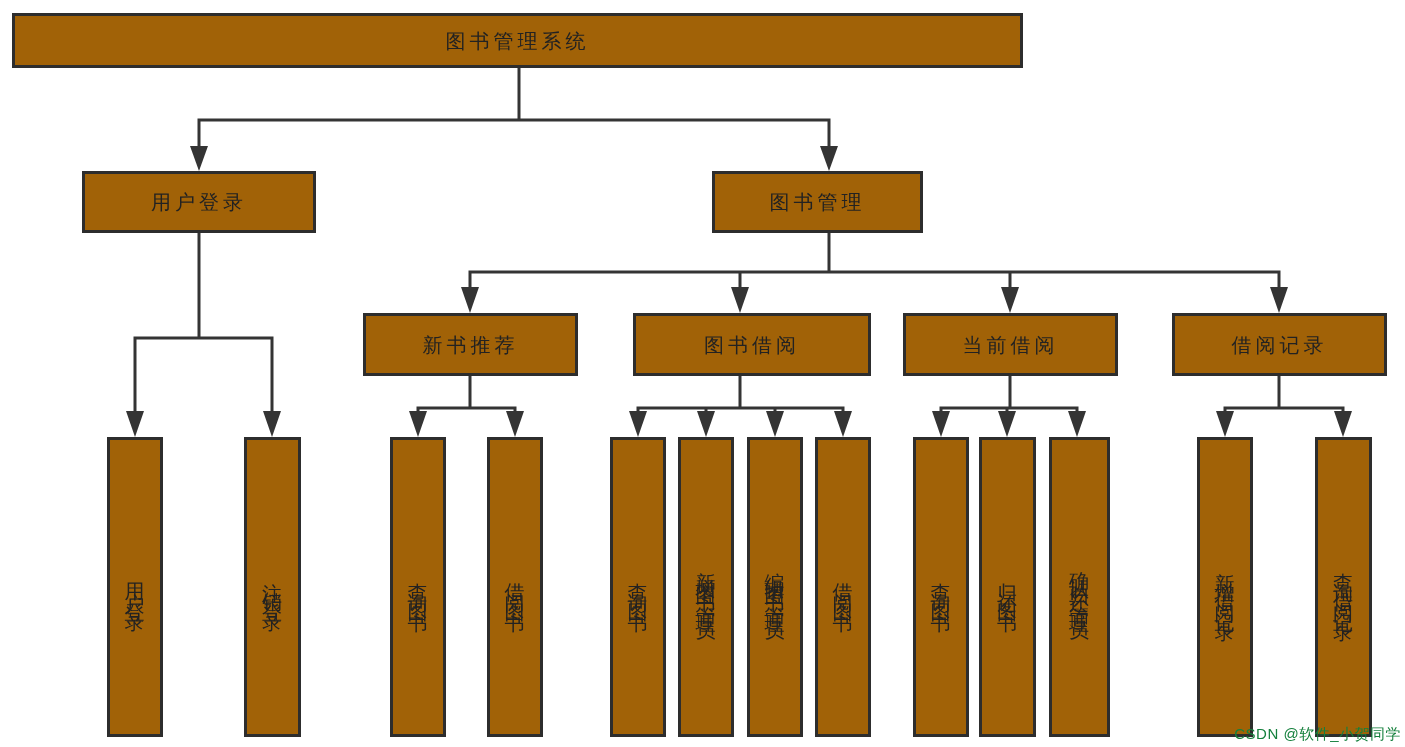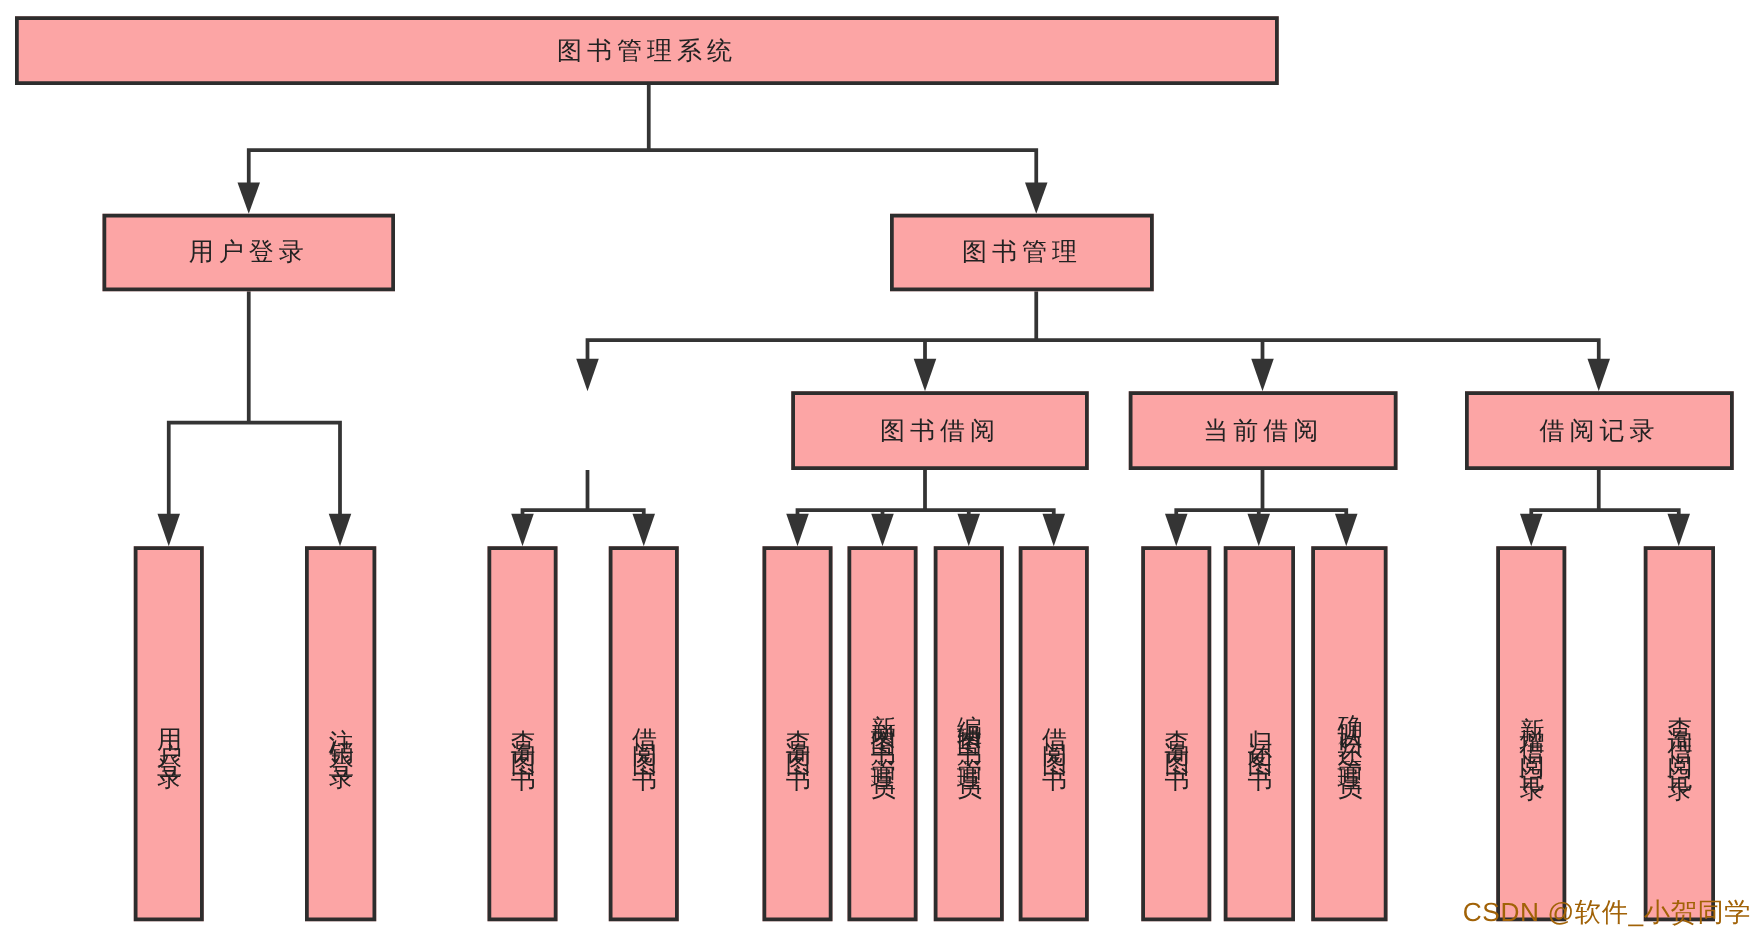--- a/index.html
+++ b/index.html
@@ -8,21 +8,21 @@
     width: 1405px;
     height: 747px;
     background: #ffffff;
     font-family: "Liberation Sans", "DejaVu Sans", sans-serif;
     overflow: hidden;
   }
   .box {
     position: absolute;
     box-sizing: border-box;
     border: 3px solid #2d2d2d;
-    background: #fca5a5;
+    background: #a16207;
     display: flex;
     align-items: center;
     justify-content: center;
     color: #222222;
   }
   .hlabel {
     font-size: 20px;
     letter-spacing: 4px;
     white-space: nowrap;
     line-height: 1;
@@ -48,22 +48,22 @@
     fill: none;
   }
   .connectors polygon {
     fill: #343434;
     stroke: none;
   }
   .watermark {
     position: absolute;
     right: 4px;
     bottom: 3px;
-    font-size: 21px;
-    color: #a16207;
+    font-size: 15px;
+    color: #15803d;
     letter-spacing: 0.5px;
     z-index: 5;
     white-space: nowrap;
   }
 </style>
 </head>
 <body>
 
 <div class="canvas">
 
@@ -114,20 +114,23 @@
     <span class="hlabel">图书管理系统</span>
   </div>
 
   <div class="box" style="left:82px; top:171px; width:234px; height:62px;">
     <span class="hlabel">用户登录</span>
   </div>
   <div class="box" style="left:712px; top:171px; width:211px; height:62px;">
     <span class="hlabel">图书管理</span>
   </div>
 
+  <div class="box" style="left:363px; top:313px; width:215px; height:63px;">
+    <span class="hlabel">新书推荐</span>
+  </div>
   <div class="box" style="left:633px; top:313px; width:238px; height:63px;">
     <span class="hlabel">图书借阅</span>
   </div>
   <div class="box" style="left:903px; top:313px; width:215px; height:63px;">
     <span class="hlabel">当前借阅</span>
   </div>
   <div class="box" style="left:1172px; top:313px; width:215px; height:63px;">
     <span class="hlabel">借阅记录</span>
   </div>
 

